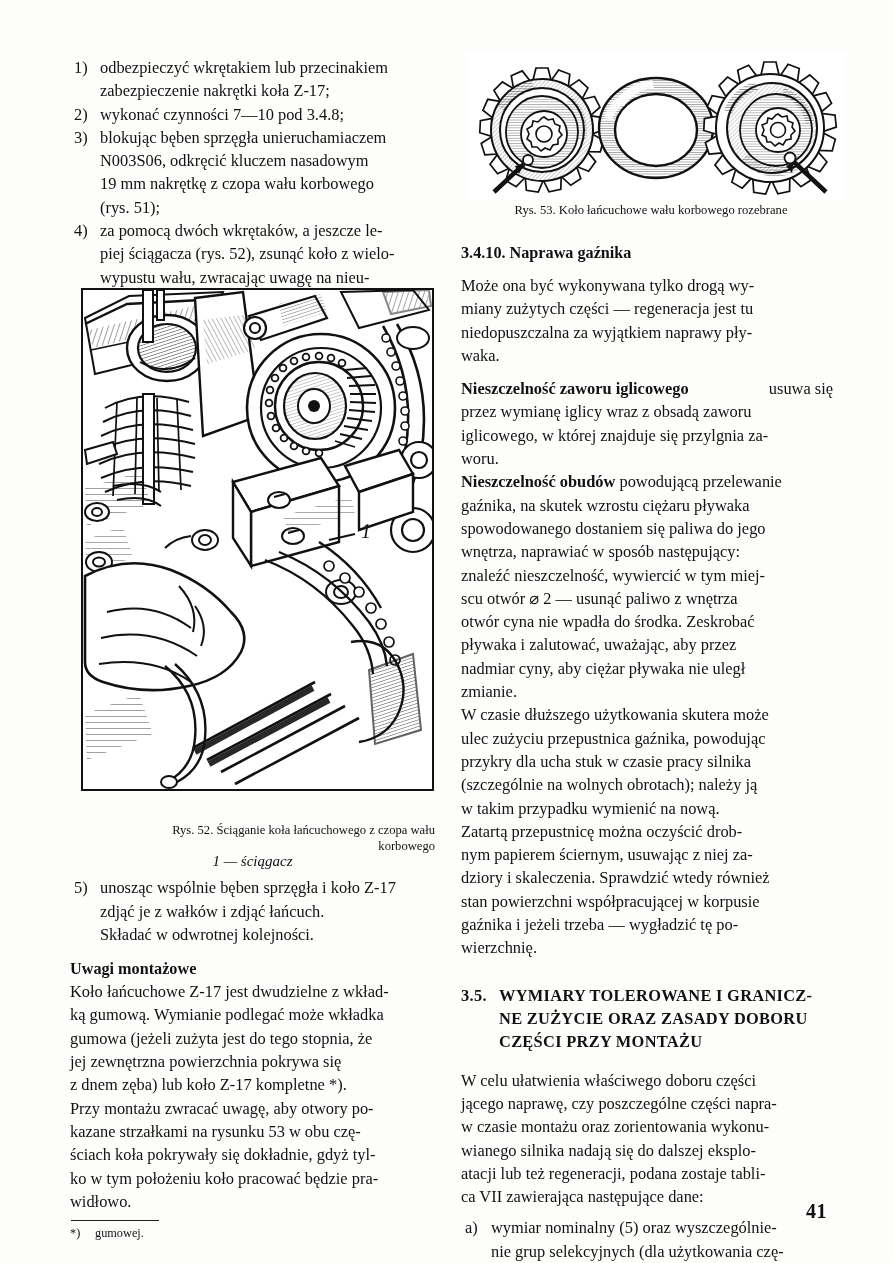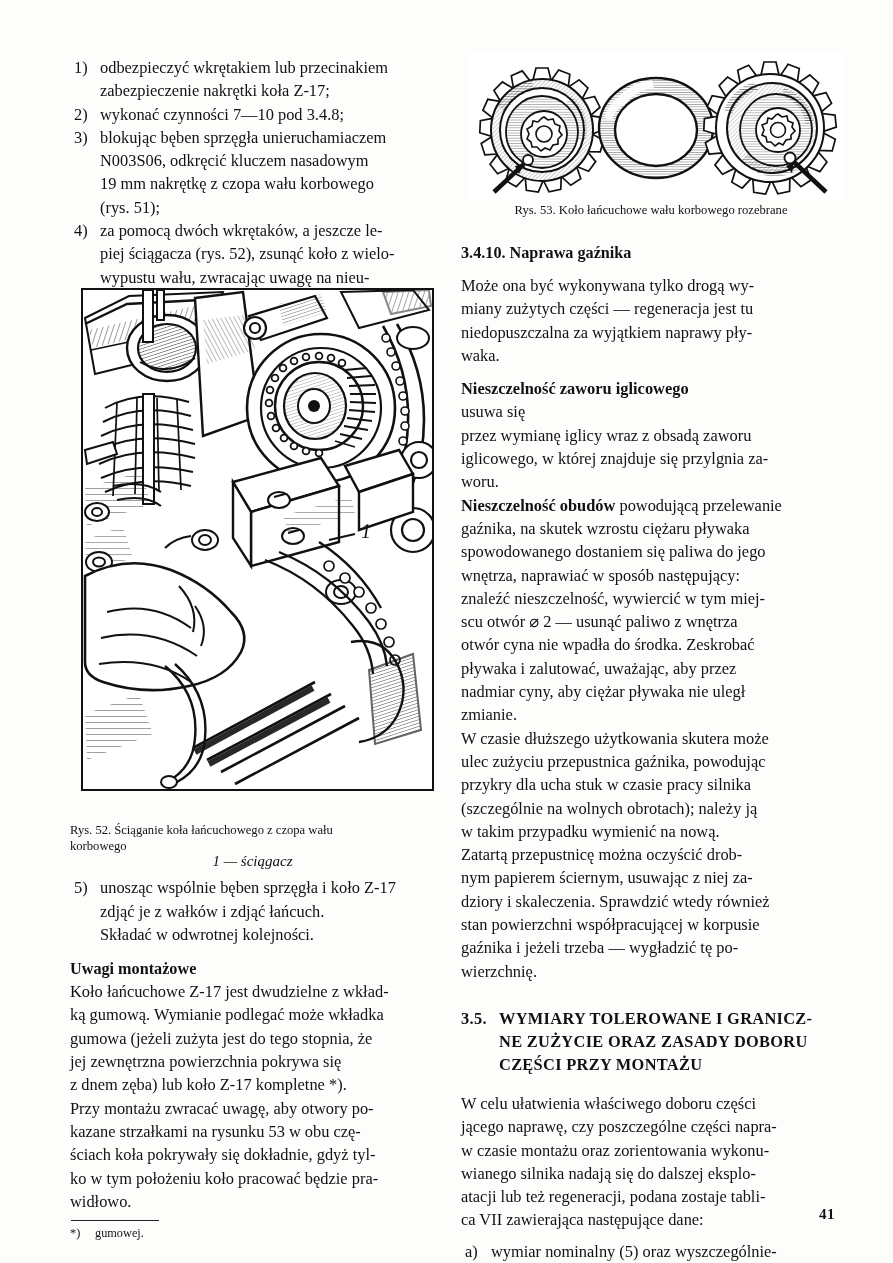--- a/index.html
+++ b/index.html
@@ -74,21 +74,21 @@
     height: 499px;
     border: 2px solid #111;
     background: #ffffff;
     overflow: hidden;
   }
   .figure-photo svg { display: block; width: 100%; height: 100%; }
 
   .fig-caption {
     font-size: 12.6px;
     line-height: 16px;
-    text-align: left;
+    text-align: right;
     margin: 0;
   }
   .fig-legend {
     font-size: 15px;
     line-height: 14px;
     text-align: center;
     font-style: italic;
     margin: 0;
   }
   .fig-legend .legnum { font-style: italic; }
@@ -148,23 +148,23 @@
     text-align: justify;
   }
   .fn-row { display: flex; align-items: flex-start; }
   .fn-marker { flex: 0 0 auto; width: 20px; }
   .fn-body { flex: 1 1 auto; }
   .fn-body .l2 { text-align: left; padding-left: 5px; }
 
   
   .page-number {
     position: absolute;
-    right: 58px;
+    right: 66px;
     bottom: 40px;
-    font-size: 15px;
+    font-size: 20px;
     font-weight: bold;
     letter-spacing: 0.5px;
   }
 
   .sp-8 { height: 8px; }
   .sp-10 { height: 10px; }
   .sp-12 { height: 12px; }
   .sp-16 { height: 16px; }
   .sp-24 { height: 24px; }
 </style>
@@ -640,21 +640,21 @@
     <div class="ptext">
       <div>Może ona być wykonywana tylko drogą wy-</div>
       <div>miany zużytych części — regeneracja jest tu</div>
       <div>niedopuszczalna za wyjątkiem naprawy pły-</div>
       <div class="nojust">waka.</div>
     </div>
 
     <div class="sp-10"></div>
 
     <div class="ptext">
-      <div style="display:flex;justify-content:space-between;flex-direction:column;">
+      <div style="display:flex;justify-content:space-between;">
         <span class="runin">Nieszczelność zaworu iglicowego</span>
         <span> usuwa się</span>
       </div>
       <div>przez wymianę iglicy wraz z obsadą zaworu</div>
       <div>iglicowego, w której znajduje się przylgnia za-</div>
       <div class="nojust">woru.</div>
     </div>
 
     <div class="ptext">
       <div>

